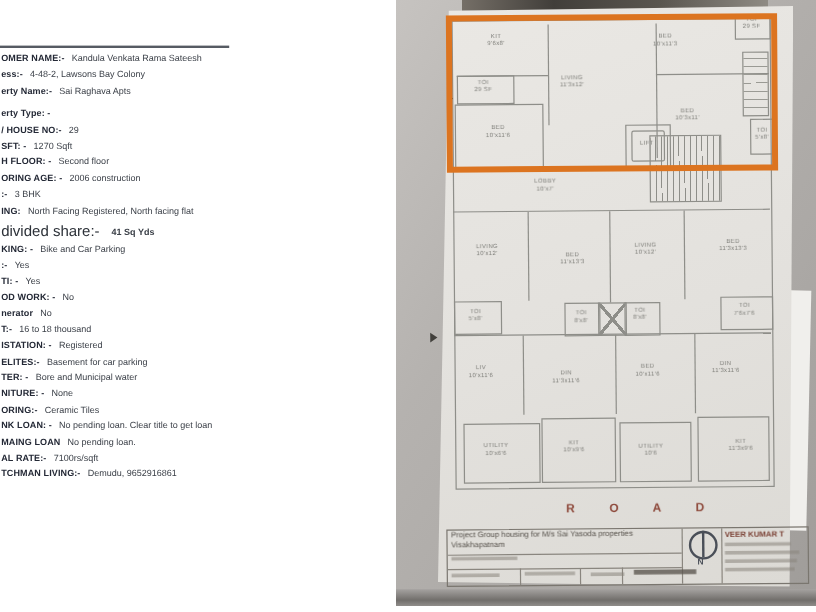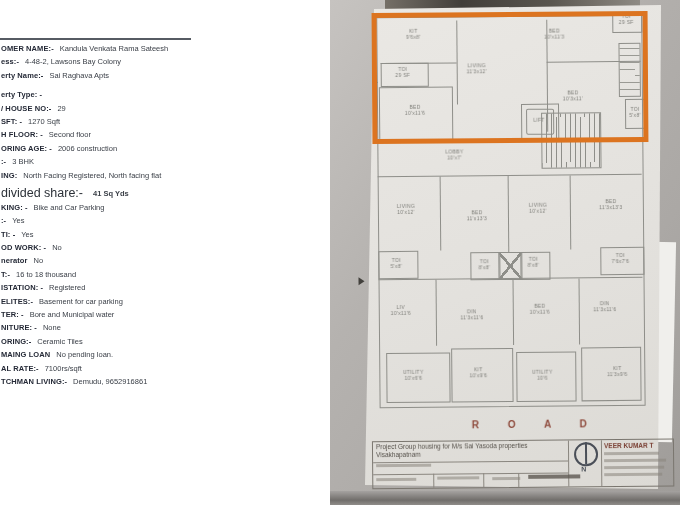--- a/index.html
+++ b/index.html
@@ -171,20 +171,24 @@
       <div class="doc-row">
         <span class="lbl">NITURE: -</span>
         <span class="val">None</span>
       </div>
 
       <div class="doc-row">
         <span class="lbl">ORING:-</span>
         <span class="val">Ceramic Tiles</span>
       </div>
 
+      <div class="doc-row">
+        <span class="lbl">NK LOAN: -</span>
+        <span class="val">No pending loan. Clear title to get loan</span>
+      </div>
 
       <div class="doc-row">
         <span class="lbl">MAING LOAN</span>
         <span class="val">No pending loan.</span>
       </div>
 
       <div class="doc-row">
         <span class="lbl">AL RATE:-</span>
         <span class="val">7100rs/sqft</span>
       </div>

